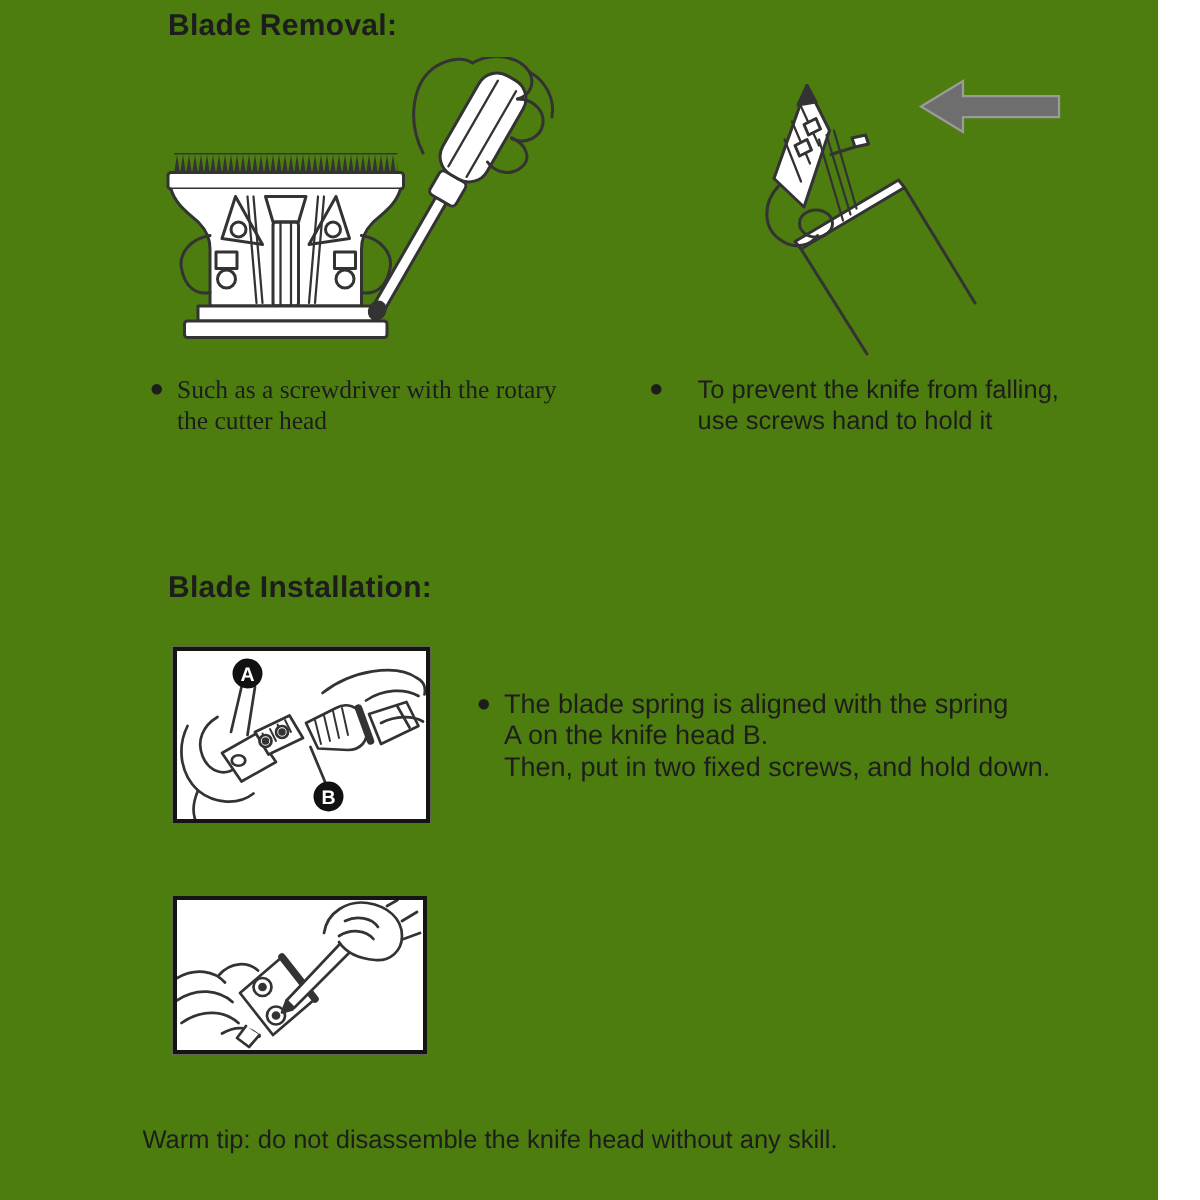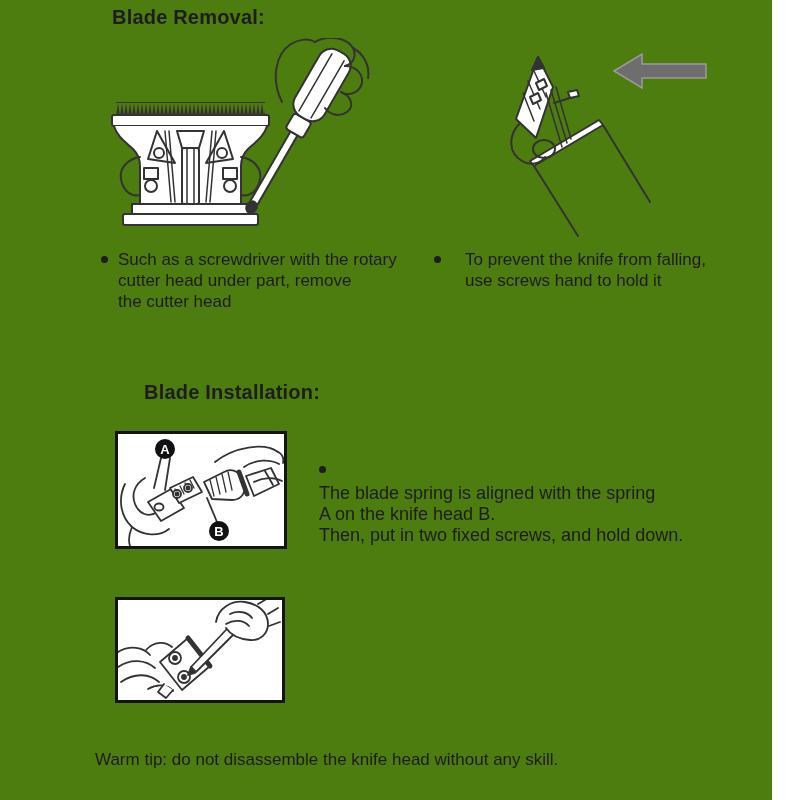--- a/index.html
+++ b/index.html
@@ -11,21 +11,21 @@
     position:absolute;font-size:20px;font-weight:bold;letter-spacing:.2px;white-space:nowrap;
   }
   .illus{position:absolute;}
   .bullet-block{
     position:absolute;display:flex;gap:10px;font-size:17px;line-height:21px;
   }
   .bullet-block .dot{
     flex:none;width:7px;height:7px;border-radius:50%;background:#1d1d1d;margin-top:7px;
   }
   .bullet-lines div{white-space:nowrap;}
-  .step-text{font-size:18px;line-height:21px;flex-direction:column;}
+  .step-text{font-size:18px;line-height:21px;}
   .frame{
     position:absolute;border:3px solid #141414;background:#fff;box-sizing:content-box;
   }
   .frame svg{display:block;}
   .warm-tip{
     position:absolute;font-size:17px;white-space:nowrap;
   }
   svg .ink{stroke:#333;fill:none;stroke-width:2;stroke-linecap:round;stroke-linejoin:round;}
   svg .ink-thin{stroke:#333;fill:none;stroke-width:1.8;stroke-linecap:round;stroke-linejoin:round;}
   svg text.badge-letter{
@@ -111,38 +111,37 @@
 
         <path d="M40,88 C28,100 28,118 42,126 C50,131 60,129 65,122"></path>
         <ellipse cx="64" cy="114" rx="11" ry="9"></ellipse>
 
         <path d="M74,68 L93,62"></path>
         <path d="M88,57 L97,55 L99,61 L90,63 Z" fill="#fff"></path>
       </g>
     </svg>
   </div>
 
-  <div class="bullet-block" style="left:101px;top:249px;width:335px;">
+  <div class="bullet-block" style="left:101px;top:249px;width:335px;font-family:Liberation Serif, serif;">
     <span class="dot"></span>
     <div class="bullet-lines">
       <div>Such as a screwdriver with the rotary</div>
-      <div>cutter head under part, remove</div>
       <div>the cutter head</div>
     </div>
   </div>
 
   <div class="bullet-block" style="left:434px;top:249px;width:300px;gap:24px;">
     <span class="dot"></span>
     <div class="bullet-lines">
       <div>To prevent the knife from falling,</div>
       <div>use screws hand to hold it</div>
     </div>
   </div>
 
-  <div class="heading" style="left:112px;top:381px;margin-left:32px;">Blade Installation:</div>
+  <div class="heading" style="left:112px;top:381px;">Blade Installation:</div>
 
   <div class="frame" style="left:115px;top:431px;width:166px;height:112px;">
     <svg width="166" height="112" viewBox="0 0 166 112">
       <g class="ink-thin">
 
         <path d="M7,50 C0,64 2,82 14,93 C25,102 41,103 51,95"></path>
         <path d="M27,44 C17,50 13,60 17,70 C21,80 31,84 39,78"></path>
         <path d="M14,93 C11,100 10,106 12,112"></path>
 
         <path d="M30,68 L53,55 L66,74 L43,87 Z" fill="#fff"></path>

